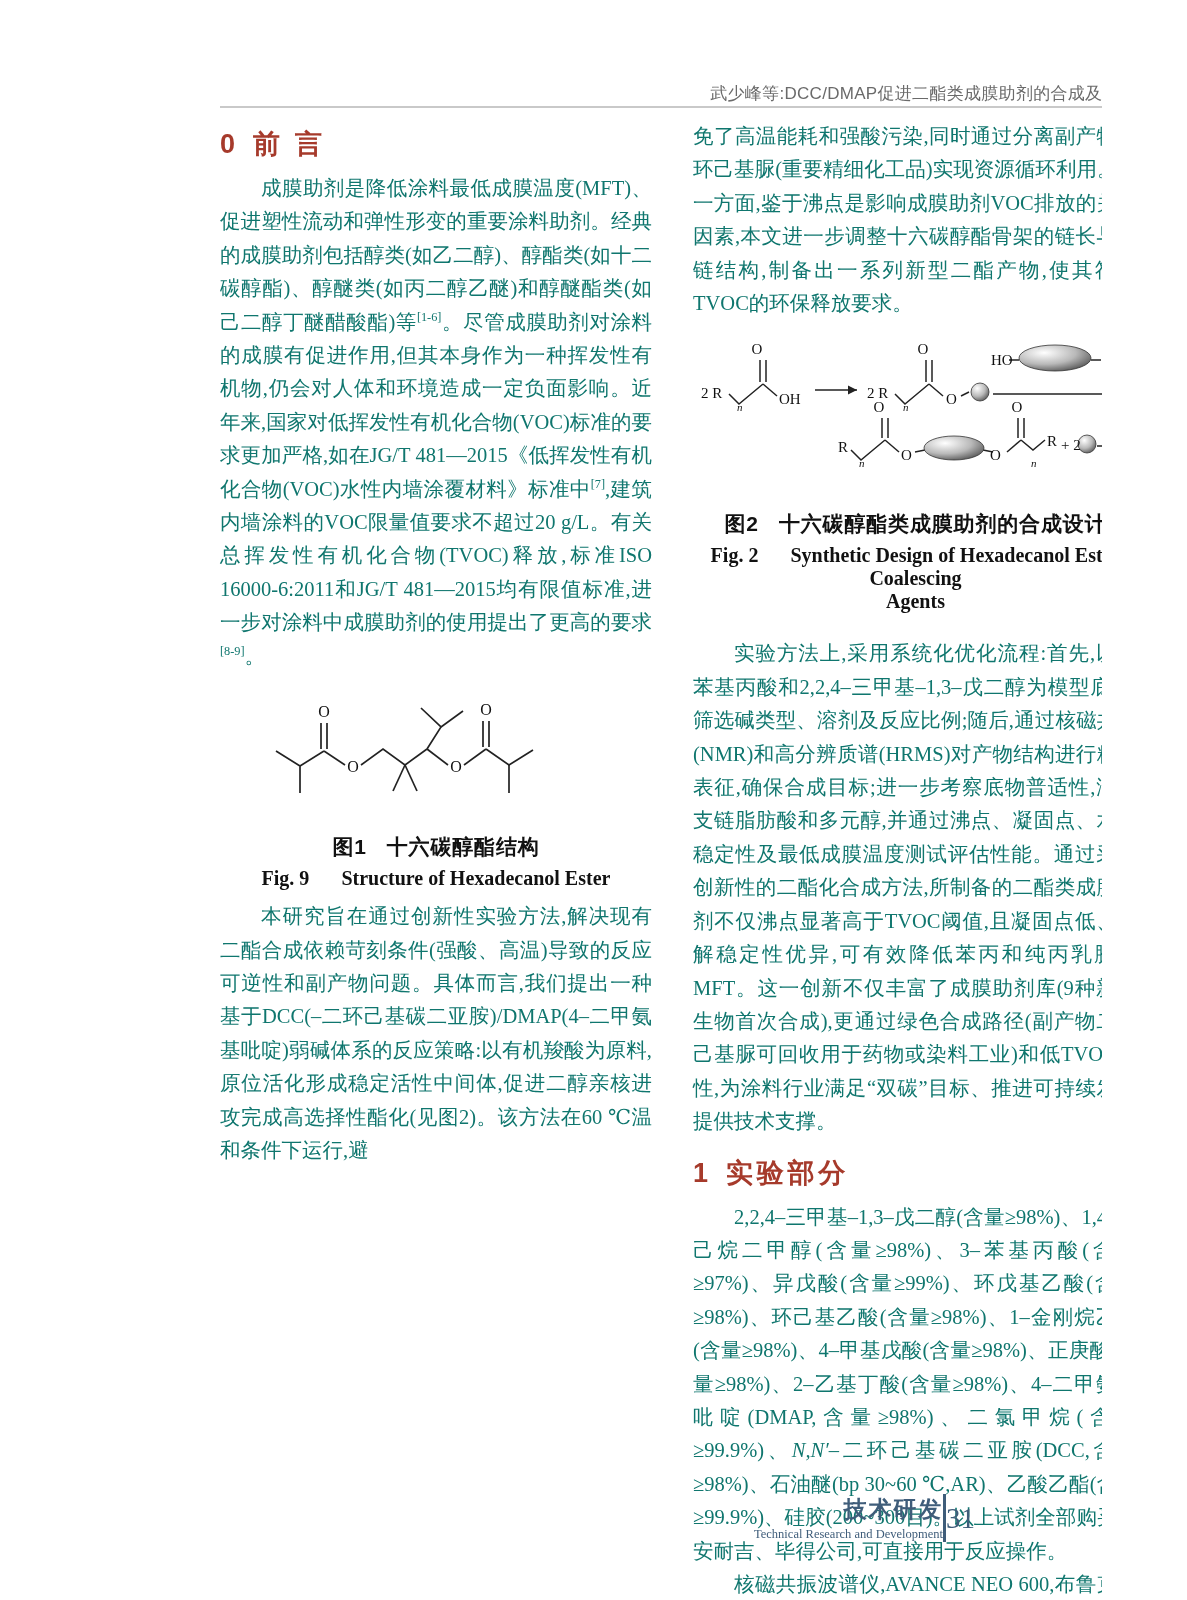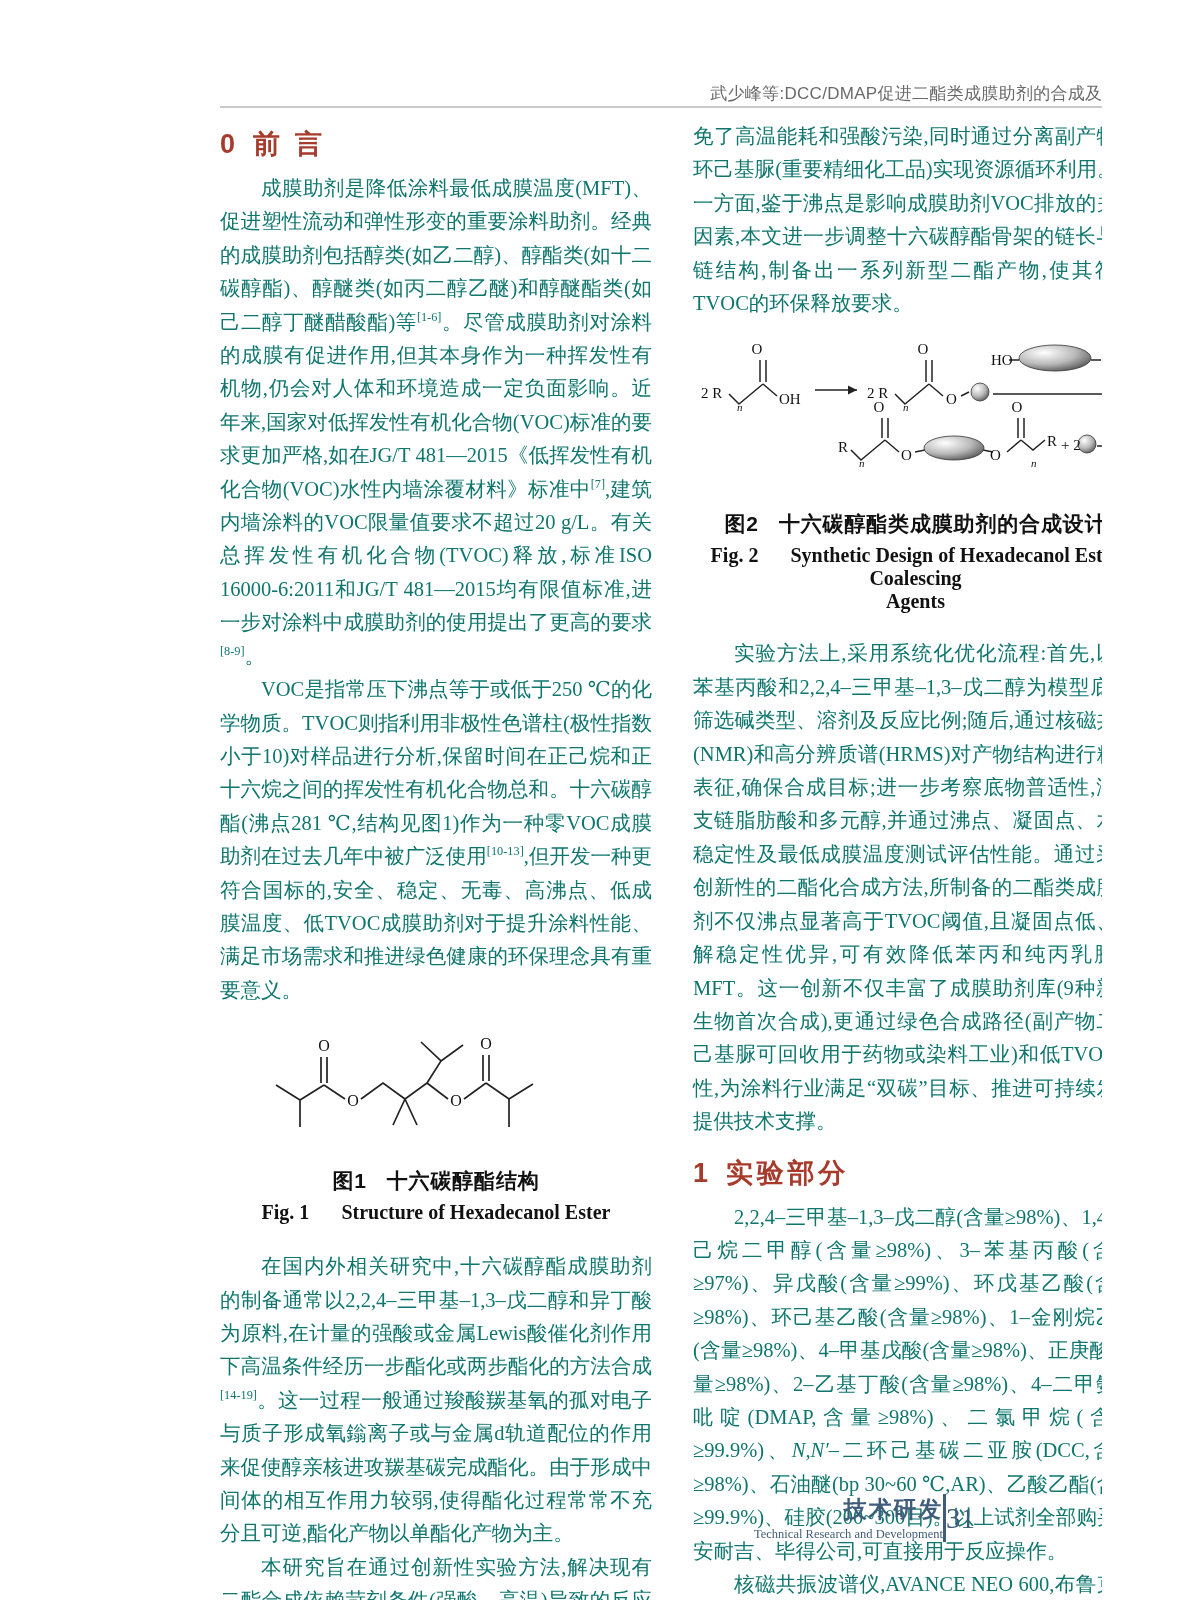--- a/index.html
+++ b/index.html
@@ -93,21 +93,20 @@
   <div class="head-rule"></div>
 
   <div class="col col-left">
 
     <div class="h-major">
       <span>0</span>
       <span class="h-title">前言</span>
     </div>
 
     <p class="para">成膜助剂是降低涂料最低成膜温度(MFT)、促进塑性流动和弹性形变的重要涂料助剂。经典的成膜助剂包括醇类(如乙二醇)、醇酯类(如十二碳醇酯)、醇醚类(如丙二醇乙醚)和醇醚酯类(如己二醇丁醚醋酸酯)等<sup>[1-6]</sup>。尽管成膜助剂对涂料的成膜有促进作用,但其本身作为一种挥发性有机物,仍会对人体和环境造成一定负面影响。近年来,国家对低挥发性有机化合物(VOC)标准的要求更加严格,如在JG/T 481—2015《低挥发性有机化合物(VOC)水性内墙涂覆材料》标准中<sup>[7]</sup>,建筑内墙涂料的VOC限量值要求不超过20 g/L。有关总挥发性有机化合物(TVOC)释放,标准ISO 16000-6:2011和JG/T 481—2015均有限值标准,进一步对涂料中成膜助剂的使用提出了更高的要求<sup>[8-9]</sup>。</p>
-    <p class="para">VOC是指常压下沸点等于或低于250 ℃的化学物质。TVOC则指利用非极性色谱柱(极性指数小于10)对样品进行分析,保留时间在正己烷和正十六烷之间的挥发性有机化合物总和。十六碳醇酯(沸点281 ℃,结构见图1)作为一种零VOC成膜助剂在过去几年中被广泛使用<sup>[10-13]</sup>,但开发一种更符合国标的,安全、稳定、无毒、高沸点、低成膜温度、低TVOC成膜助剂对于提升涂料性能、满足市场需求和推进绿色健康的环保理念具有重要意义。</p>
 
     <div class="figure">
       <svg width="340" height="122" viewBox="0 0 340 122">
         <g stroke="#222" stroke-width="1.7" fill="none">
 
           <path d="M10 64 L34 79 L34 106"></path>
           <path d="M34 79 L58 64"></path>
 
           <path d="M55 62 L55 36"></path>
             <path d="M61 62 L61 36"></path>
@@ -138,25 +137,24 @@
           <text x="58" y="30">O</text>
           <text x="87" y="85">O</text>
           <text x="190" y="85">O</text>
           <text x="220" y="28">O</text>
         </g>
       </svg>
       <div class="cap-zh">
         <span class="cap-label">图1</span><span>十六碳醇酯结构</span>
       </div>
       <div class="cap-en">
-        <span class="cap-label">Fig. 1</span><span>Structure of Hexadecanol Ester</span>
-      </div>
-    </div>
-
-    <p class="para" style="margin-top:26px;">在国内外相关研究中,十六碳醇酯成膜助剂的制备通常以2,2,4–三甲基–1,3–戊二醇和异丁酸为原料,在计量的强酸或金属Lewis酸催化剂作用下高温条件经历一步酯化或两步酯化的方法合成<sup>[14-19]</sup>。这一过程一般通过羧酸羰基氧的孤对电子与质子形成氧鎓离子或与金属d轨道配位的作用来促使醇亲核进攻羰基碳完成酯化。由于形成中间体的相互作用力较弱,使得酯化过程常常不充分且可逆,酯化产物以单酯化产物为主。</p>
+        <span class="cap-label">Fig. 9</span><span>Structure of Hexadecanol Ester</span>
+      </div>
+    </div>
+
     <p class="para">本研究旨在通过创新性实验方法,解决现有二酯合成依赖苛刻条件(强酸、高温)导致的反应可逆性和副产物问题。具体而言,我们提出一种基于DCC(–二环己基碳二亚胺)/DMAP(4–二甲氨基吡啶)弱碱体系的反应策略:以有机羧酸为原料,原位活化形成稳定活性中间体,促进二醇亲核进攻完成高选择性酯化(见图2)。该方法在60 ℃温和条件下运行,避</p>
   </div>
 
   <div class="col col-right">
 
     <p class="para noindent">免了高温能耗和强酸污染,同时通过分离副产物二环己基脲(重要精细化工品)实现资源循环利用。另一方面,鉴于沸点是影响成膜助剂VOC排放的关键因素,本文进一步调整十六碳醇酯骨架的链长与支链结构,制备出一系列新型二酯产物,使其符合TVOC的环保释放要求。</p>
 
     <div class="figure">
       <svg width="445" height="152" viewBox="0 0 445 152">
         <defs>

